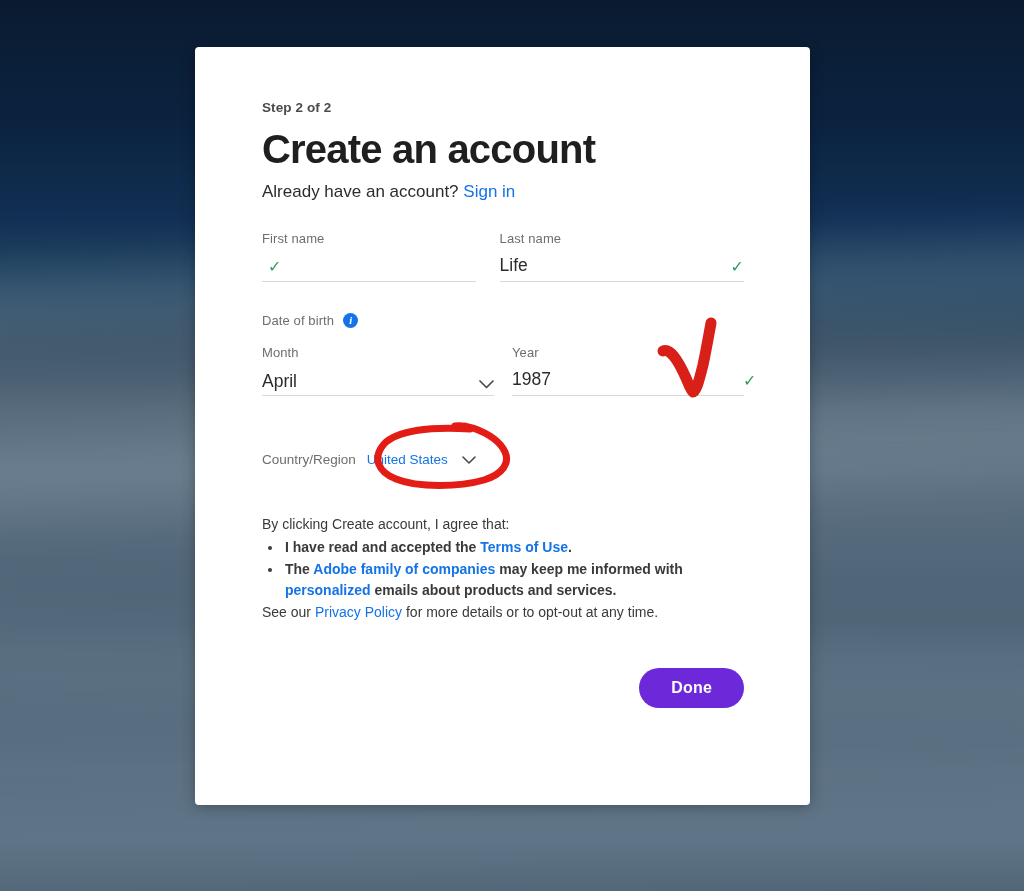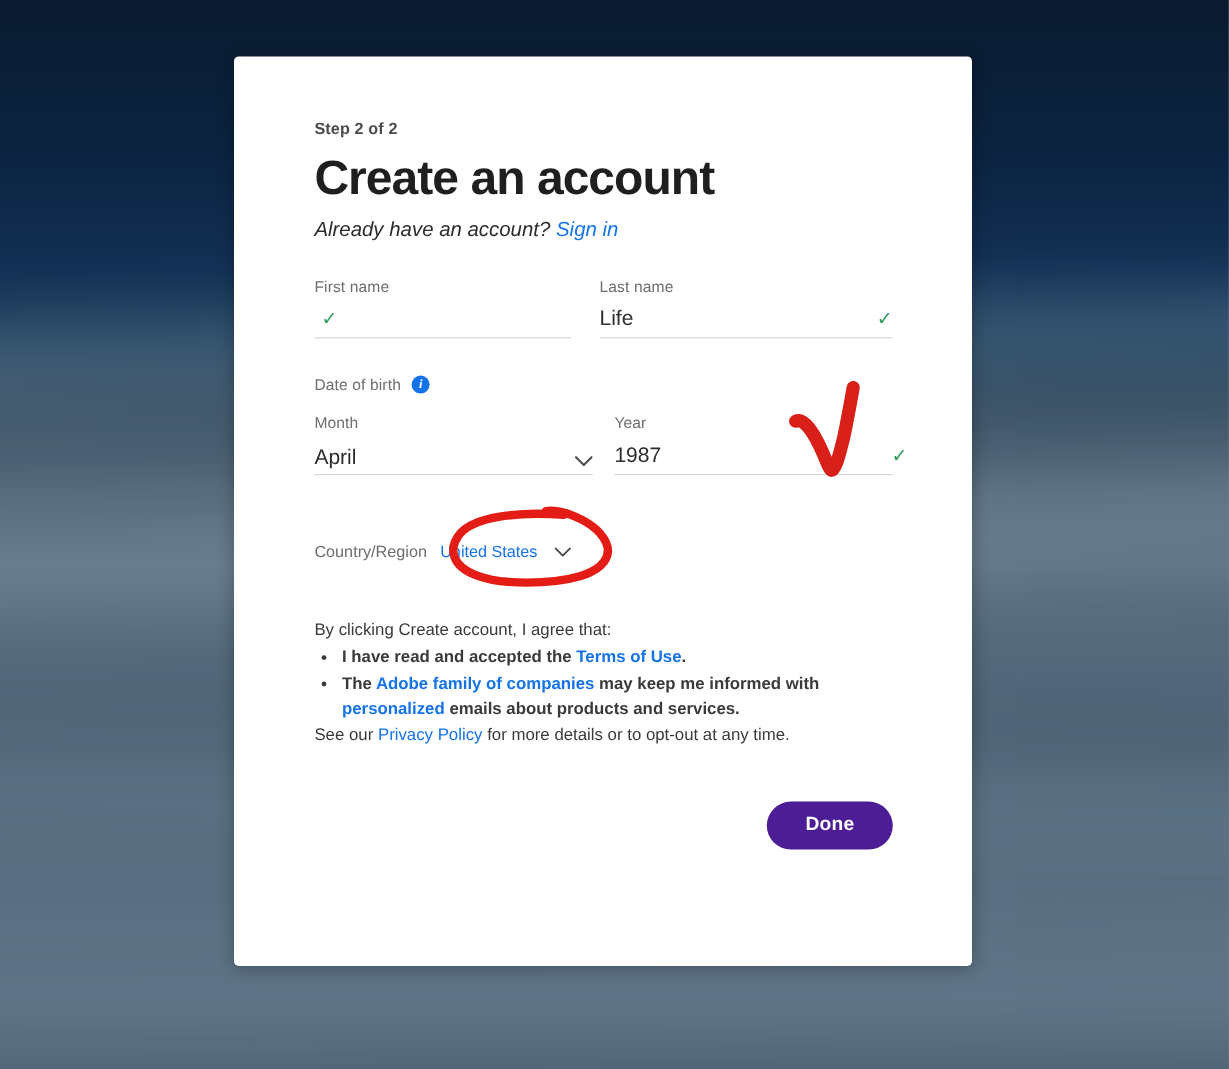--- a/index.html
+++ b/index.html
@@ -95,21 +95,20 @@
     font-weight: bold;
     color: #1f1f1f;
     letter-spacing: -0.8px;
     margin-top: 13px;
     line-height: 1.06;
   }
   .signin-row {
     font-size: 17px;
     color: #2c2c2c;
     margin-top: 12px;
-    font-style: italic;
   }
   a.link {
     color: #1473e6;
     text-decoration: none;
     cursor: pointer;
   }
 
   
   .field-row {
     display: flex;
@@ -221,21 +220,21 @@
   }
   .legal li { padding-left: 2px; }
 
   
   .footer {
     display: flex;
     justify-content: flex-end;
     margin-top: 44px;
   }
   .done-btn {
-    background: #4c1d95;
+    background: #6d28d9;
     color: #ffffff;
     font-size: 16px;
     font-weight: bold;
     border: 0;
     border-radius: 999px;
     padding: 11px 32px;
     cursor: pointer;
     font-family: inherit;
     letter-spacing: .2px;
   }

